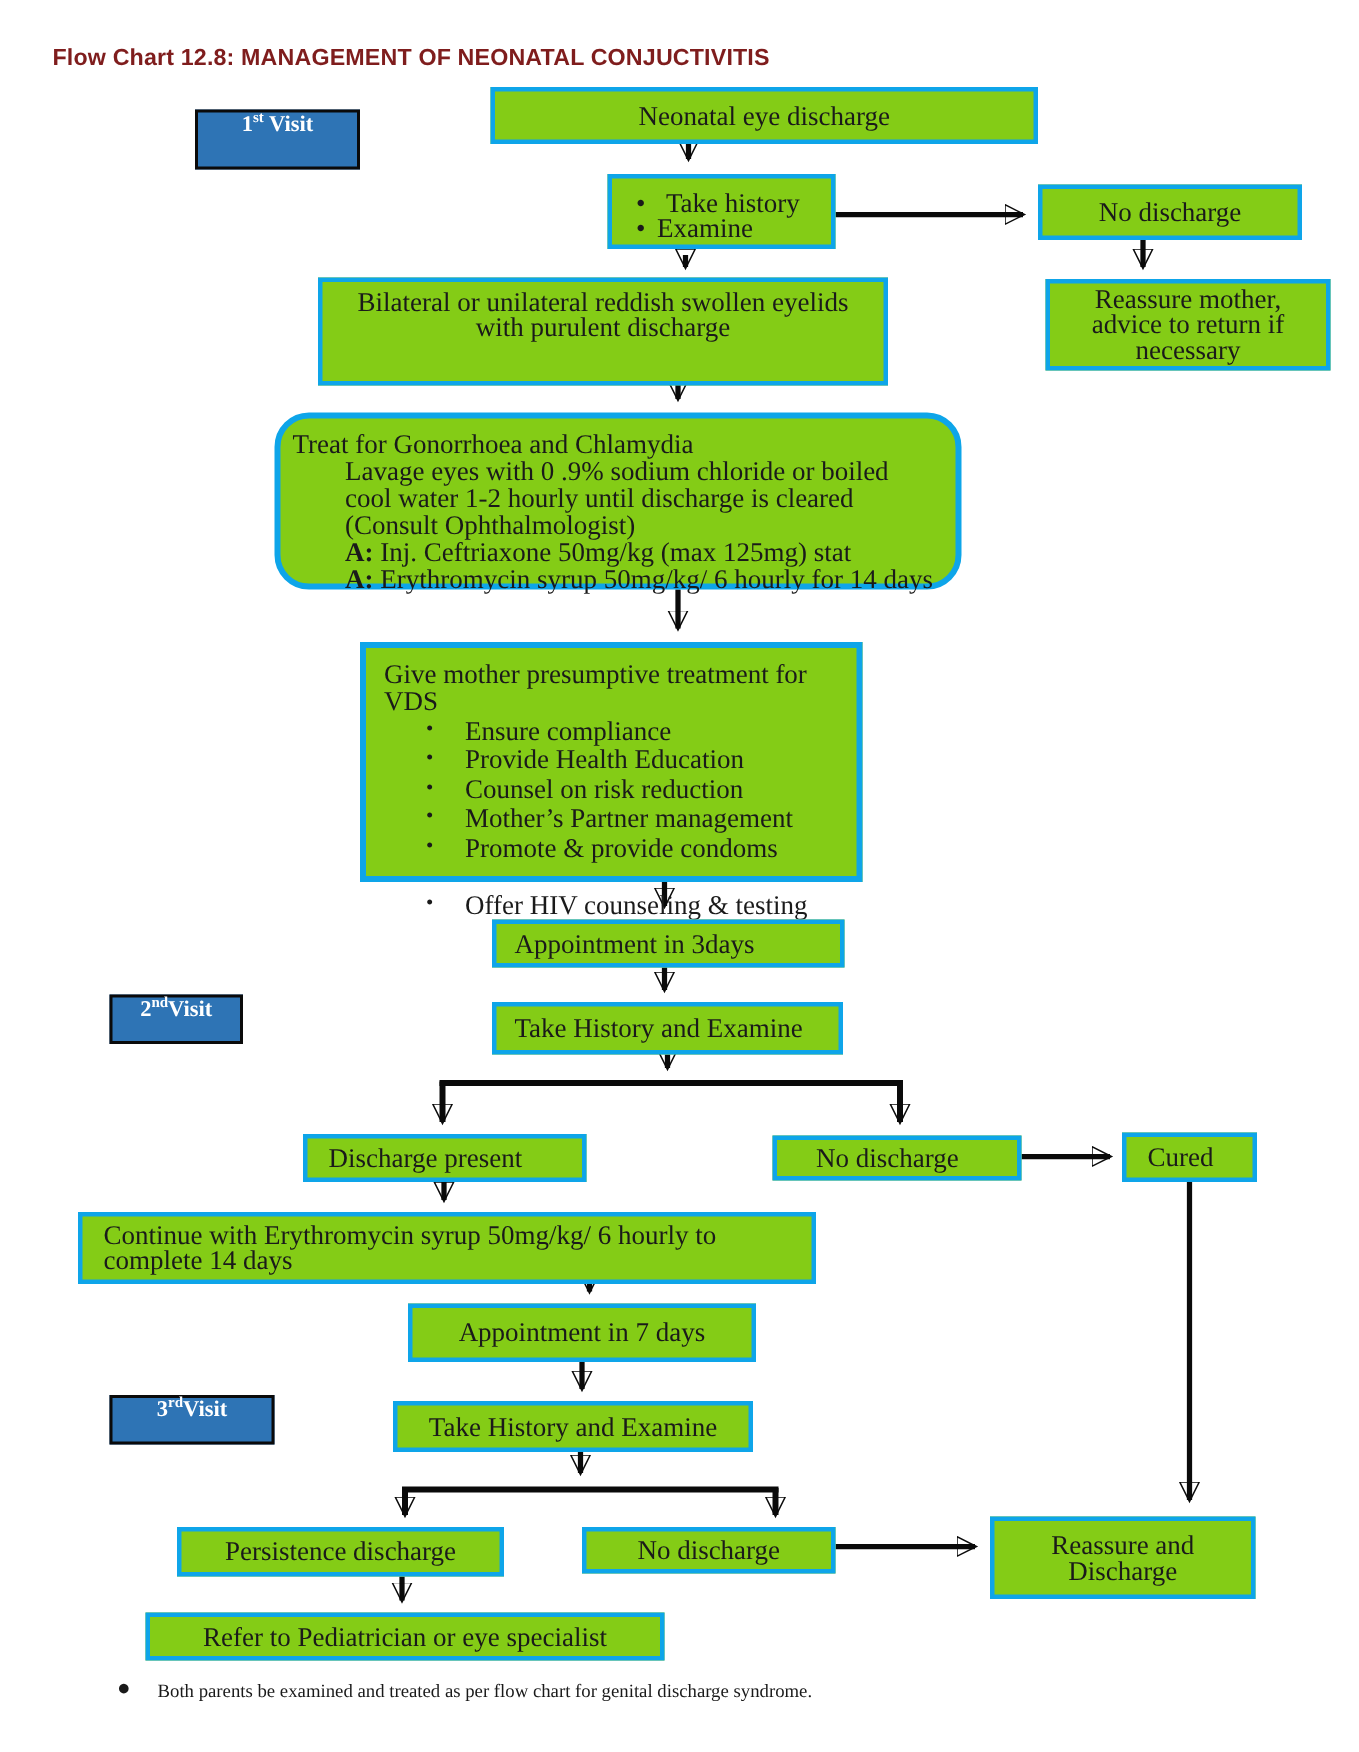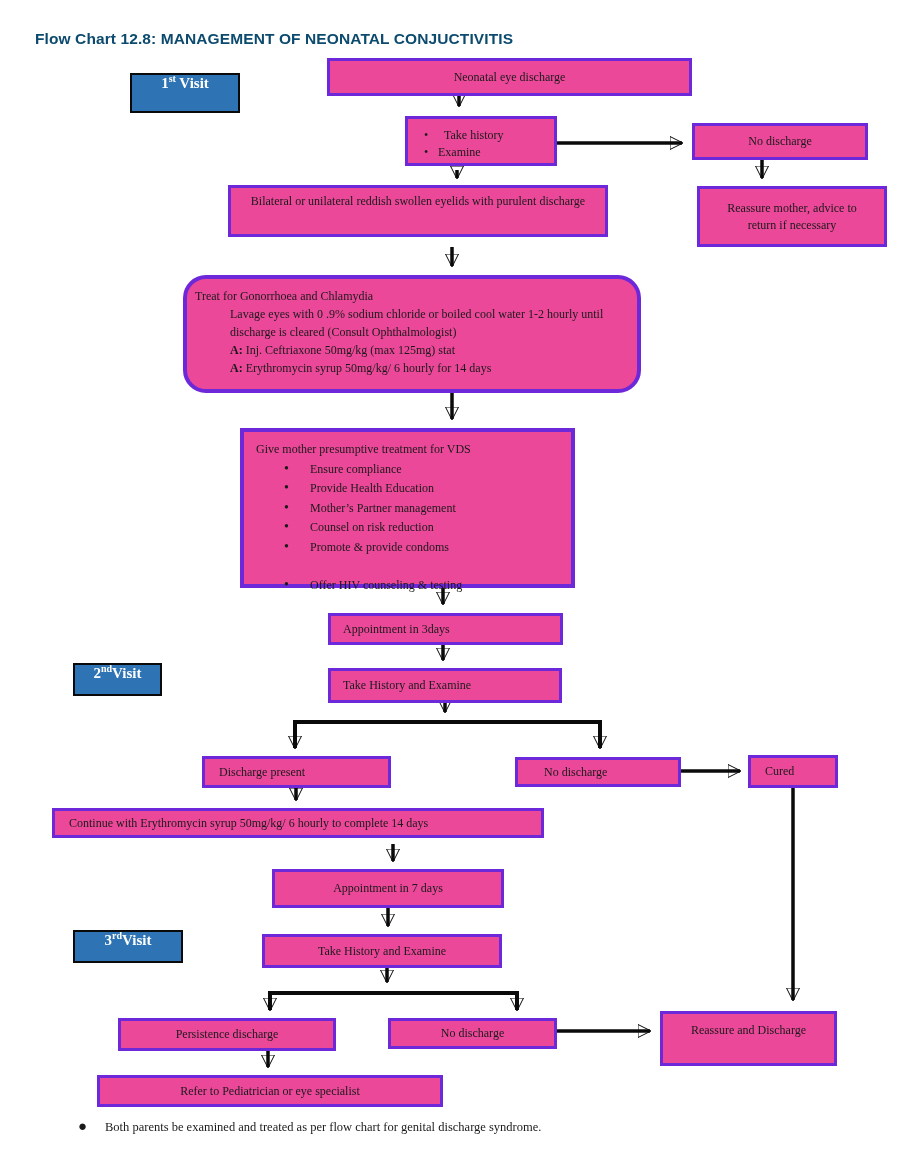--- a/index.html
+++ b/index.html
@@ -7,28 +7,28 @@
     position:relative;
     width:906px;height:1168px;
     background:#ffffff;
     font-family:"Liberation Serif", serif;
     color:#1a1a1a;
     overflow:hidden;
   }
   .title{
     position:absolute;left:35px;top:30px;
     font-family:"Liberation Sans", sans-serif;
-    font-weight:bold;font-size:15.5px;color:#0c4a6e;
+    font-weight:bold;font-size:15.5px;color:#7f1d1d;
     letter-spacing:0.1px;
   }
   .node{
     position:absolute;
-    border:3px solid #6d28d9;
-    background:#ec4899;
-    font-size:12px;line-height:17px;
+    border:3px solid #0ea5e9;
+    background:#84cc16;
+    font-size:18px;line-height:17px;
     box-sizing:border-box;
   }
   .v-center{display:flex;align-items:center;}
   .h-center{justify-content:center;text-align:center;}
   .top-center{text-align:center;padding-top:5px;}
   .thick{border-width:4px;}
   .badge{
     position:absolute;
     background:#2E74B5;
     border:2.5px solid #0a0a0a;
@@ -112,37 +112,37 @@
   </div>
 
   <div class="node v-center h-center" style="left:692px;top:123px;width:176px;height:37px;">
     <span>No discharge</span>
   </div>
 
   <div class="node v-center h-center" style="left:697px;top:186px;width:190px;height:61px;padding:0 14px;">
     <span>Reassure mother, advice to return if necessary</span>
   </div>
 
-  <div class="node top-center" style="left:228px;top:185px;width:380px;height:52px;padding-left:14px;padding-right:14px;text-align:center;">
+  <div class="node top-center" style="left:212px;top:185px;width:380px;height:72px;padding-left:14px;padding-right:14px;text-align:center;">
     <span>Bilateral or unilateral reddish swollen eyelids with purulent discharge</span>
   </div>
 
   <div class="node thick" style="left:183px;top:275px;width:458px;height:118px;padding:8px 10px 0 8px;line-height:18px;border-radius:23px;">
     <div>Treat for Gonorrhoea and Chlamydia</div>
     <div class="indent">Lavage eyes with 0 .9% sodium chloride or boiled cool water 1-2 hourly until discharge is cleared (Consult Ophthalmologist)</div>
     <div class="indent rx"><b>A:</b><span> Inj. Ceftriaxone 50mg/kg  (max 125mg) stat</span></div>
     <div class="indent rx"><b>A:</b><span> Erythromycin syrup  50mg/kg/ 6 hourly for 14 days</span></div>
   </div>
 
   <div class="node thick" style="left:240px;top:428px;width:335px;height:160px;padding:8px 8px 0 12px;line-height:18px;">
     <div>Give mother presumptive treatment for VDS</div>
     <div class="vds-bullet"><span>Ensure compliance</span></div>
     <div class="vds-bullet"><span>Provide Health Education</span></div>
+    <div class="vds-bullet"><span>Counsel on risk reduction</span></div>
     <div class="vds-bullet"><span>Mother’s Partner management</span></div>
-    <div class="vds-bullet"><span>Counsel on risk reduction</span></div>
     <div class="vds-bullet"><span>Promote &amp; provide condoms</span></div>
     <div class="vds-bullet gap-top"><span>Offer HIV counseling &amp; testing</span></div>
   </div>
 
   <div class="node v-center" style="left:328px;top:613px;width:235px;height:32px;padding-left:12px;">
     <span>Appointment in 3days</span>
   </div>
 
   <div class="node v-center" style="left:328px;top:668px;width:234px;height:35px;padding-left:12px;">
     <span>Take History and Examine</span>
@@ -153,21 +153,21 @@
   </div>
 
   <div class="node v-center" style="left:515px;top:757px;width:166px;height:30px;padding-left:26px;">
     <span>No discharge</span>
   </div>
 
   <div class="node v-center" style="left:748px;top:755px;width:90px;height:33px;padding-left:14px;">
     <span>Cured</span>
   </div>
 
-  <div class="node v-center" style="left:52px;top:808px;width:492px;height:30px;padding-left:14px;">
+  <div class="node v-center" style="left:52px;top:808px;width:492px;height:48px;padding-left:14px;">
     <span>Continue with Erythromycin syrup 50mg/kg/ 6 hourly to complete 14 days</span>
   </div>
 
   <div class="node v-center h-center" style="left:272px;top:869px;width:232px;height:39px;">
     <span>Appointment in 7 days</span>
   </div>
 
   <div class="node v-center h-center" style="left:262px;top:934px;width:240px;height:34px;">
     <span>Take History and Examine</span>
   </div>

